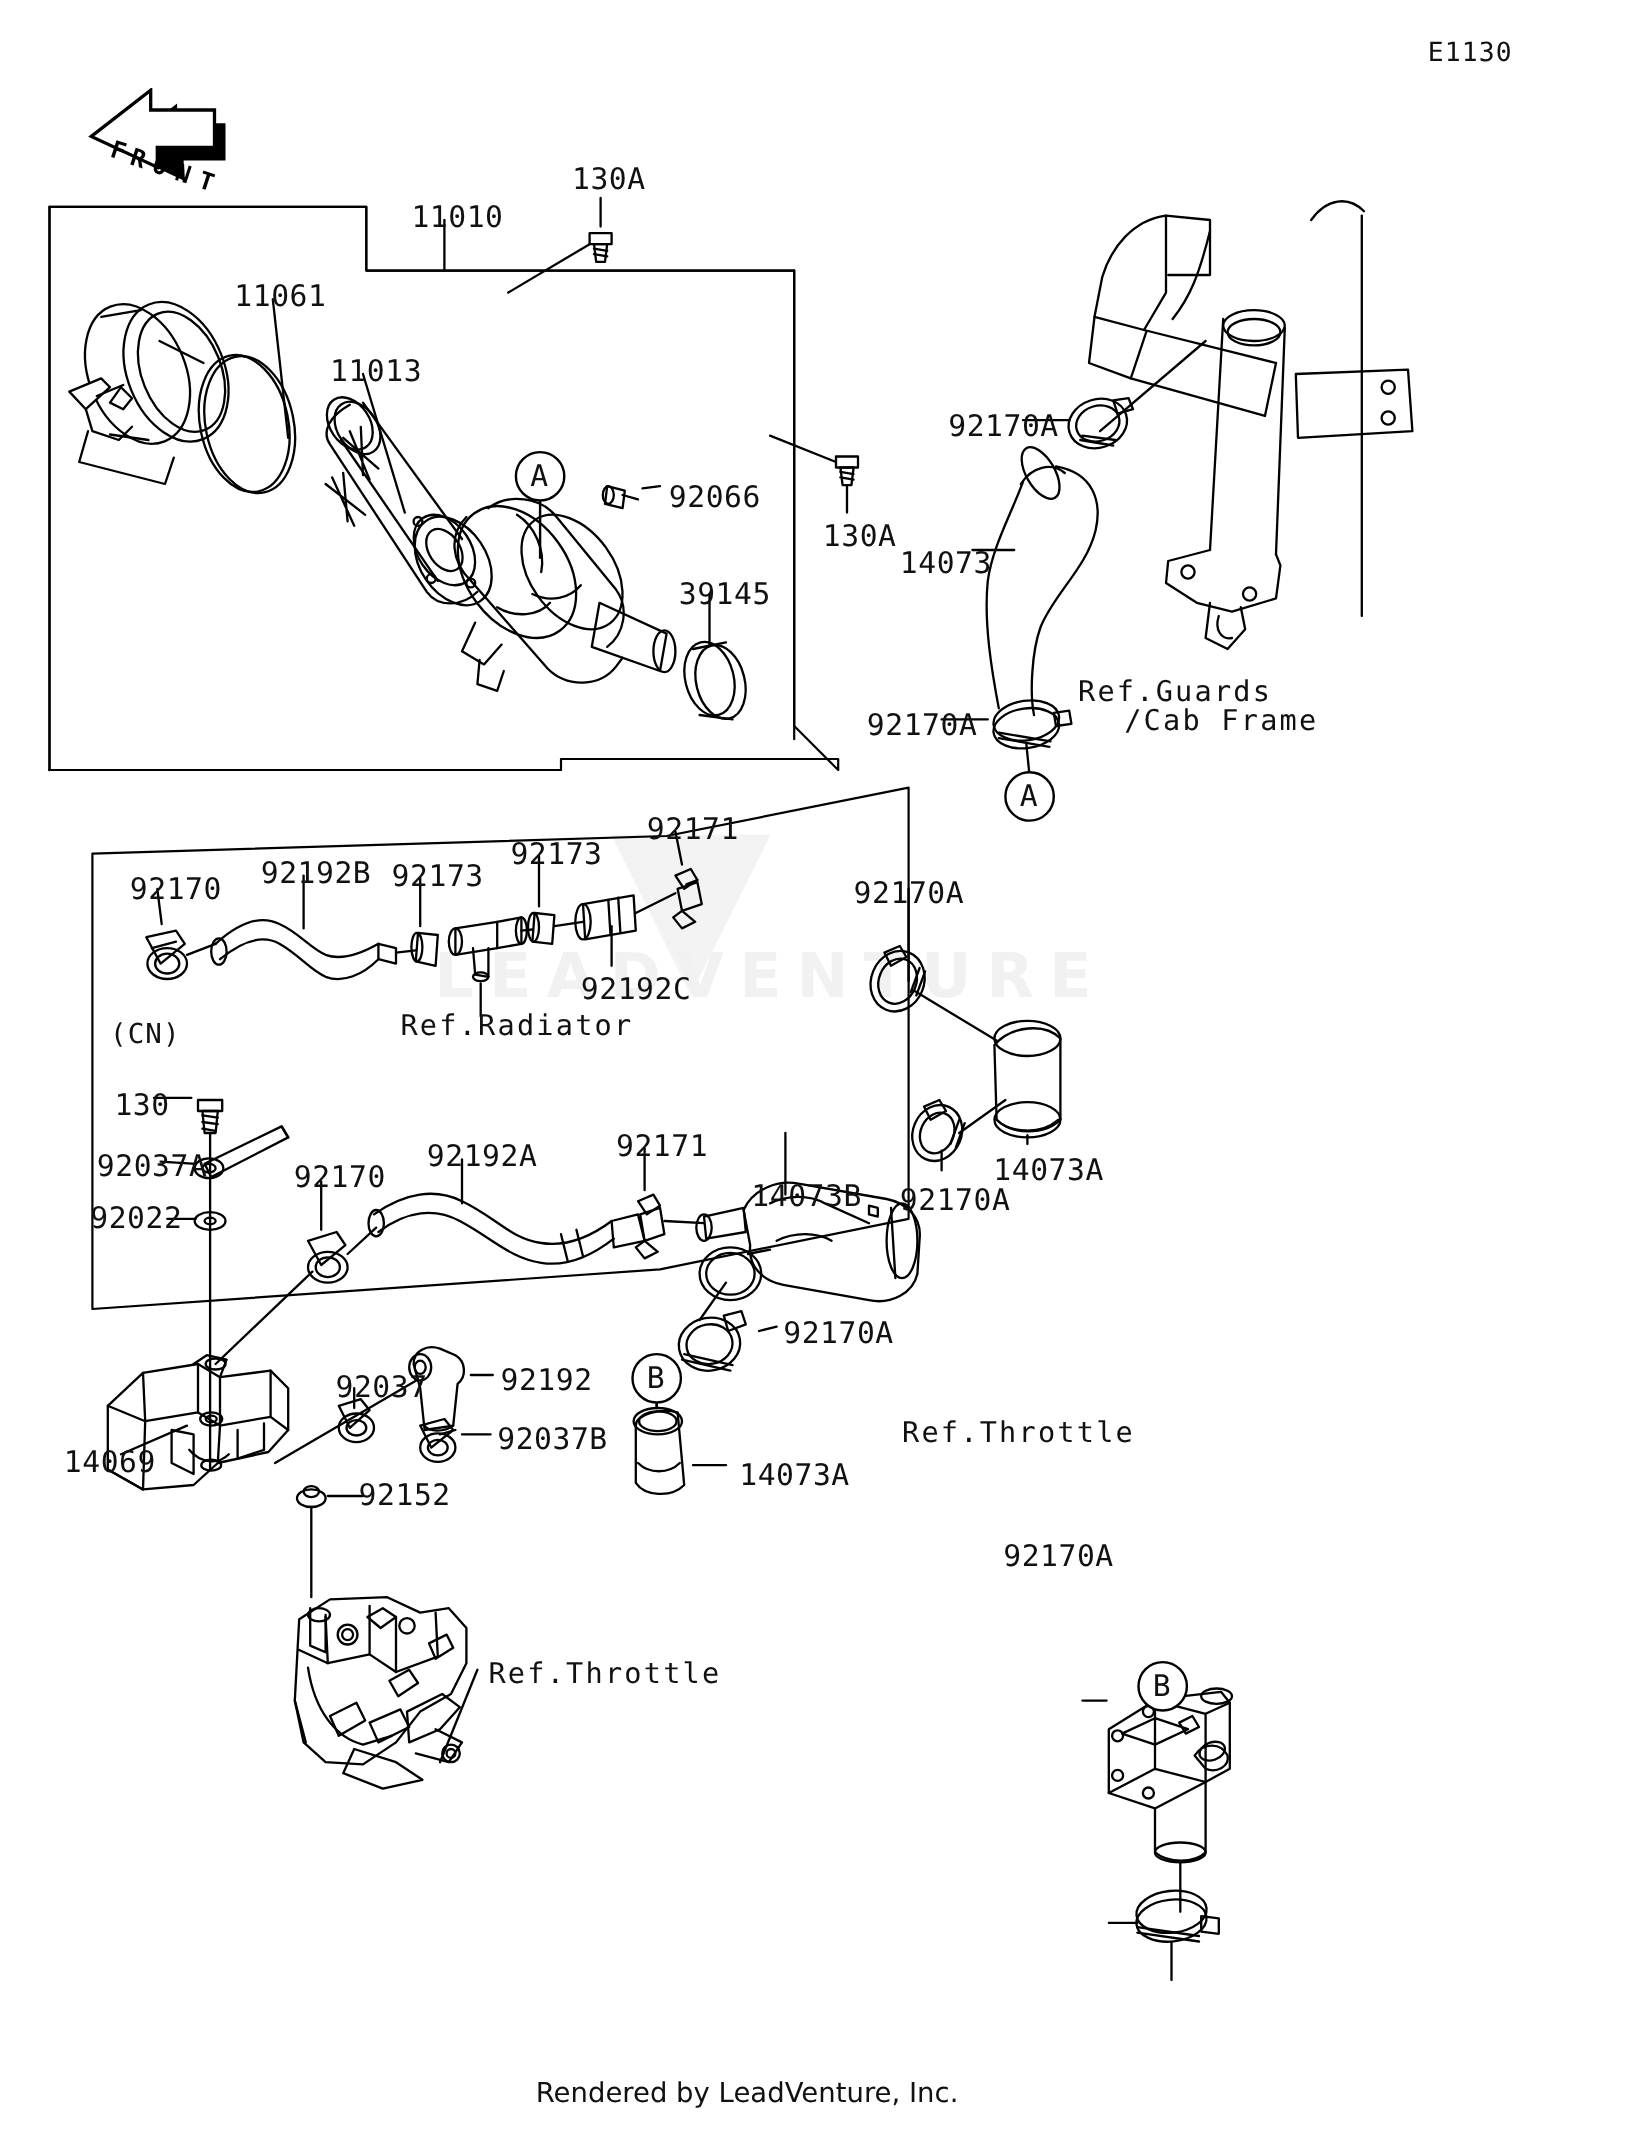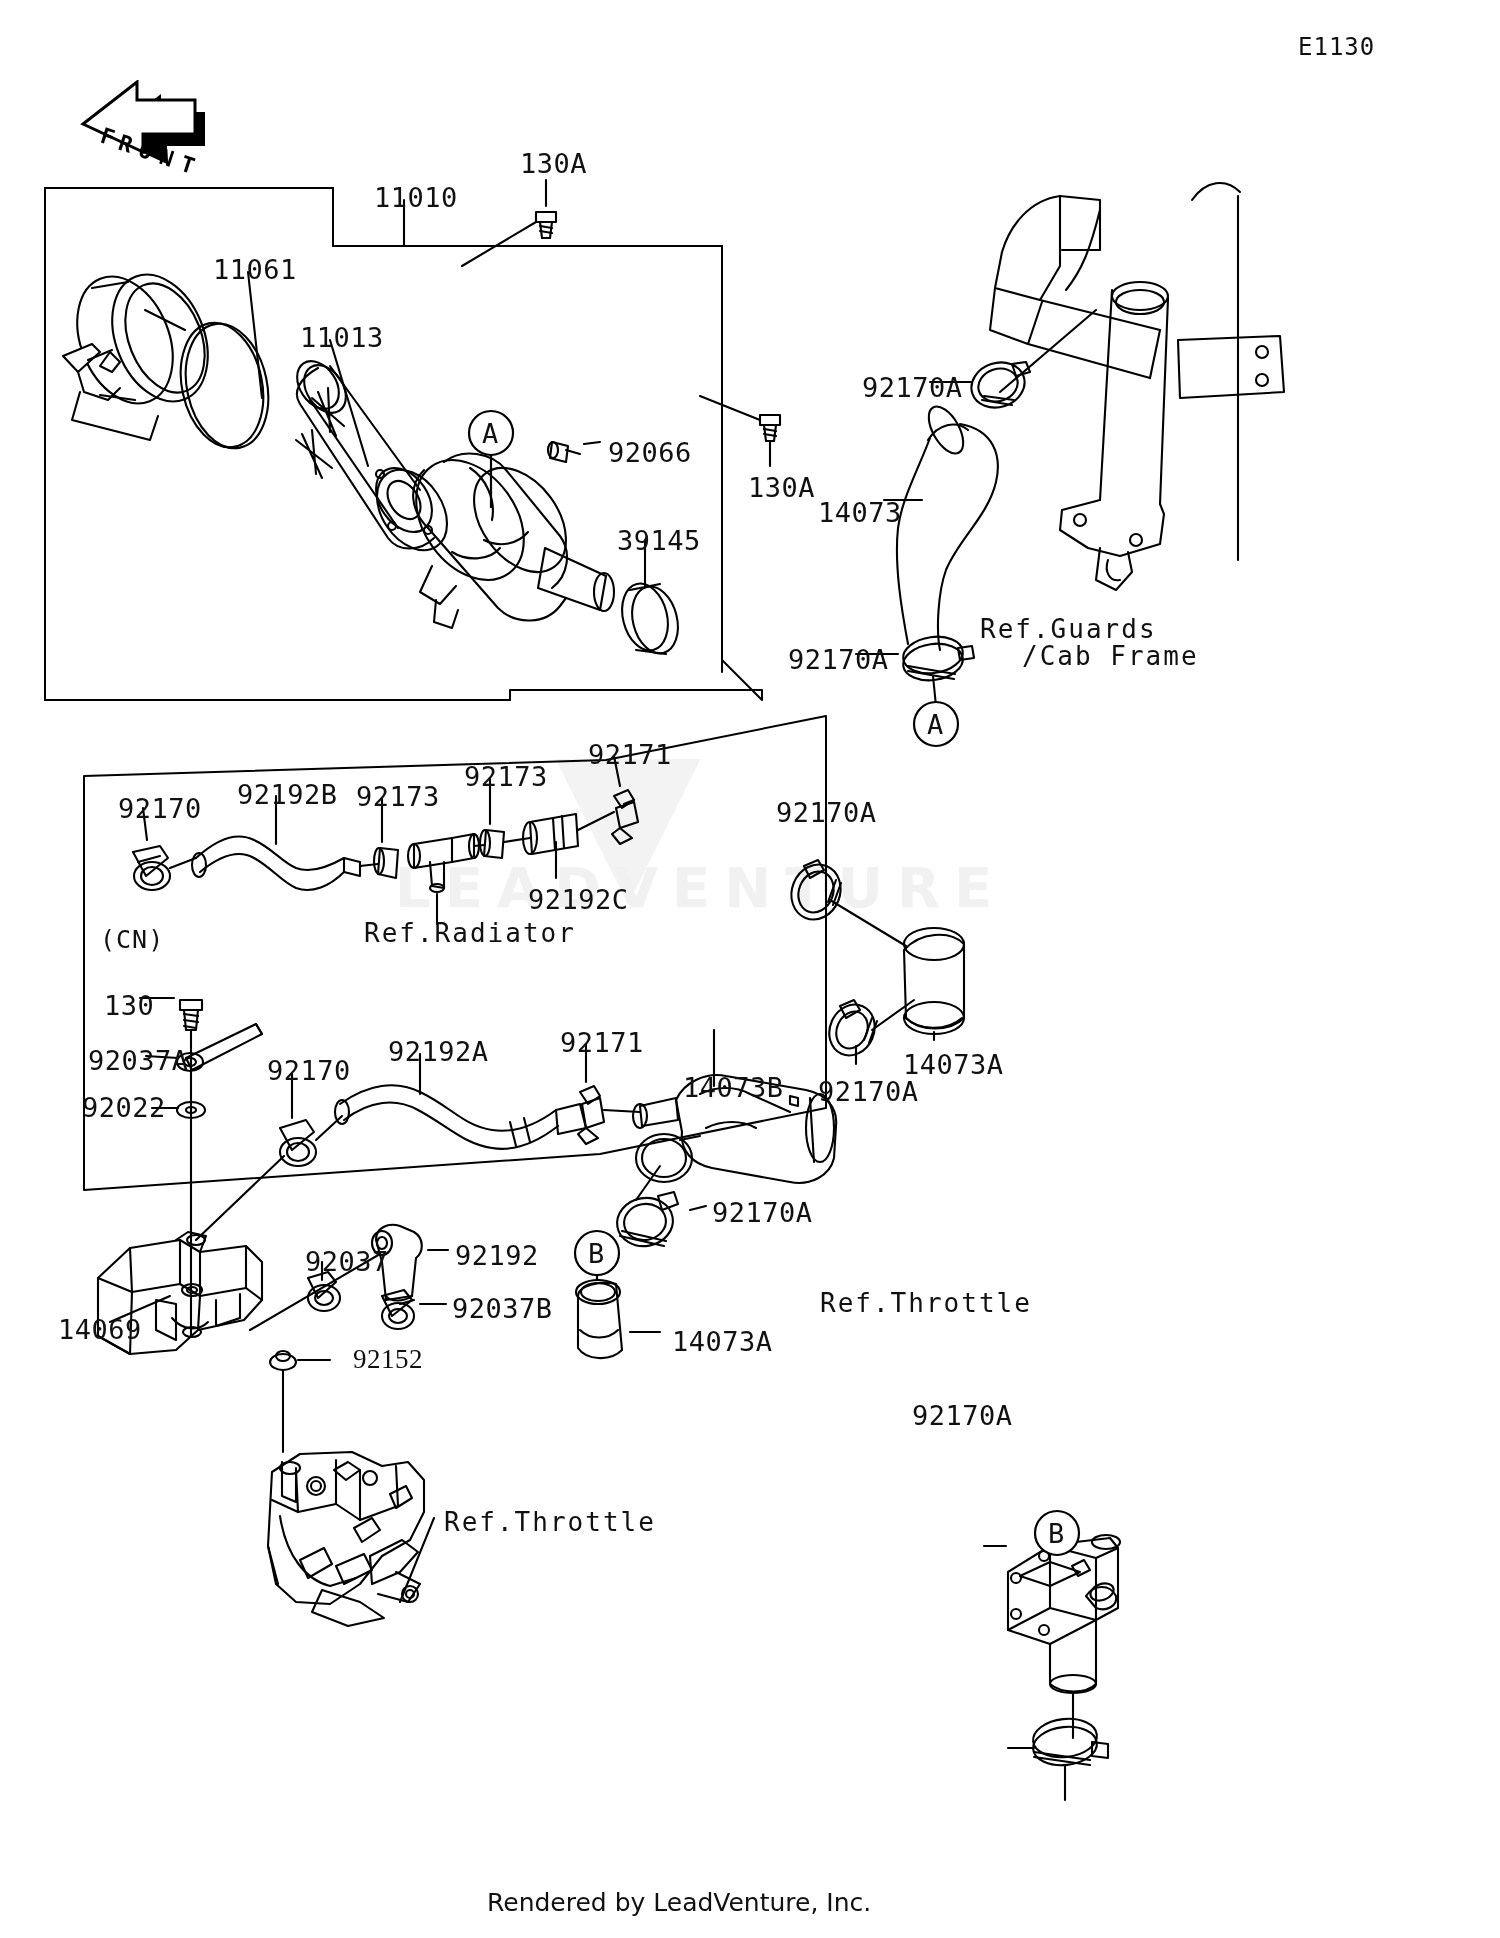--- a/index.html
+++ b/index.html
@@ -562,21 +562,21 @@
   <div class="lbl pn" style="left:560px;top:1027px;">92171</div>
   <div class="lbl pn" style="left:683px;top:1072px;">14073B</div>
   <div class="lbl pn" style="left:818px;top:1076px;">92170A</div>
   <div class="lbl pn" style="left:903px;top:1049px;">14073A</div>
 
   <div class="lbl pn" style="left:305px;top:1246px;text-align:center;">92037</div>
   <div class="lbl pn" style="left:455px;top:1240px;">92192</div>
   <div class="lbl pn" style="left:452px;top:1293px;">92037B</div>
   <div class="lbl pn" style="left:712px;top:1197px;">92170A</div>
   <div class="lbl pn" style="left:58px;top:1314px;">14069</div>
-  <div class="lbl pn" style="left:353px;top:1344px;font-family:Liberation Serif, serif;">92152</div>
+  <div class="lbl pn" style="left:326px;top:1344px;">92152</div>
   <div class="lbl pn" style="left:672px;top:1326px;">14073A</div>
   <div class="lbl ref" style="left:820px;top:1288px;">Ref.Throttle</div>
   <div class="lbl pn" style="left:912px;top:1400px;">92170A</div>
   <div class="lbl ref" style="left:444px;top:1507px;">Ref.Throttle</div>
 
   <div class="lbl ref" style="left:980px;top:614px;">Ref.Guards</div>
   <div class="lbl ref" style="left:1022px;top:641px;">/Cab Frame</div>
 
   <svg class="layer" viewBox="0 0 1500 1938">
     <g fill="#fff" stroke="#000" stroke-width="2.2">

